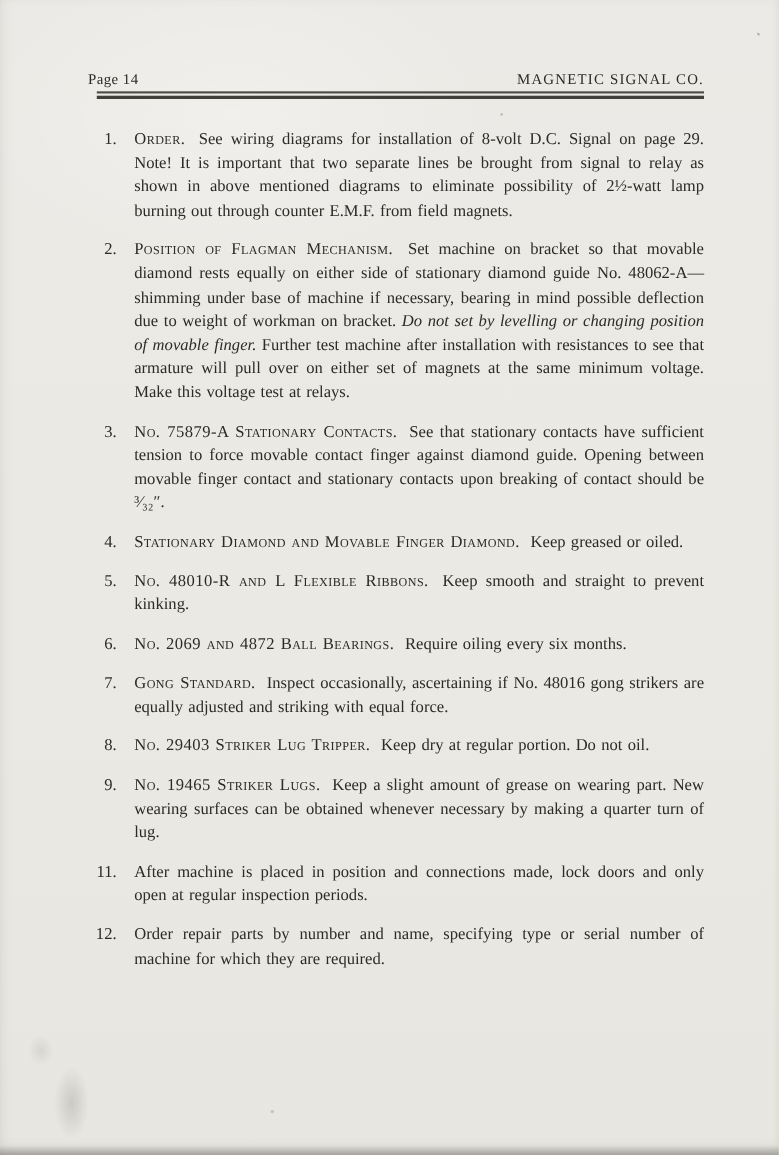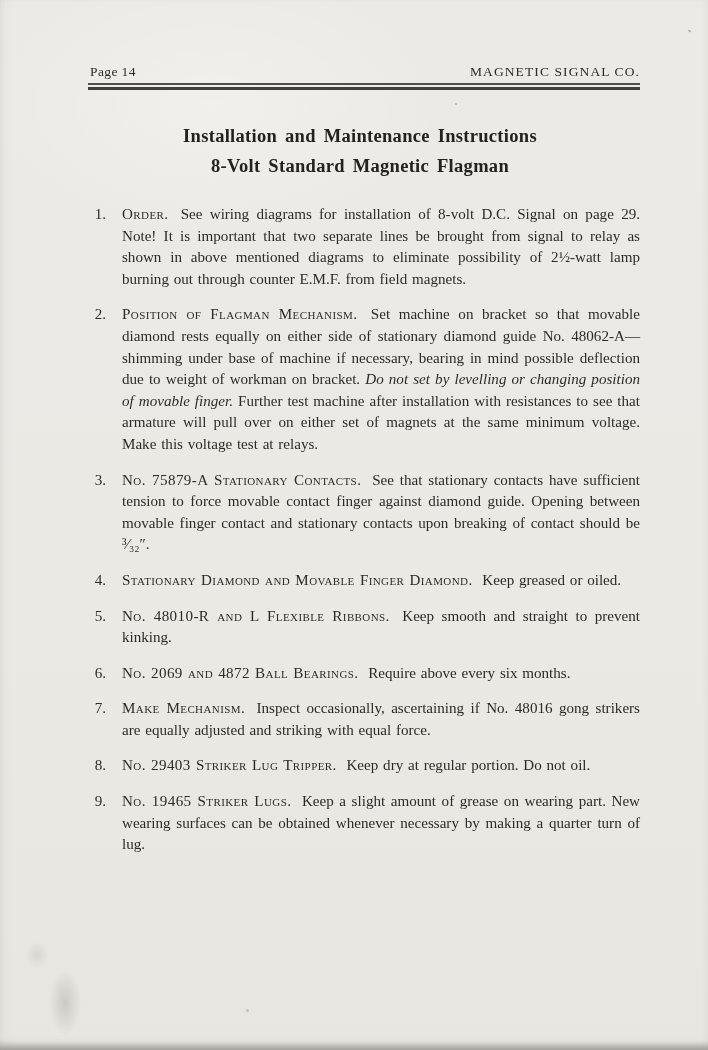--- a/index.html
+++ b/index.html
@@ -45,21 +45,21 @@
   .speck-2 { left: 688px; top: 30px; width: 3px; height: 2px; transform: rotate(40deg); }
   .speck-3 { left: 246px; top: 1009px; width: 3px; height: 3px; background: rgba(90,88,82,.25); }
 
   .running-head {
     display: flex;
     justify-content: space-between;
     align-items: baseline;
     font-size: 13.5px;
     letter-spacing: .4px;
   }
-  .running-head .page-label { margin-left: 10px; }
+  .running-head .page-label { }
   .running-head .company { letter-spacing: 1.1px; }
   .head-rule {
     margin-left: 8px;
     margin-top: 3px;
     height: 2px;
     border-top: 2px solid #504f49;
     border-bottom: 3px solid #413f3a;
     background: transparent;
   }
 
@@ -107,24 +107,20 @@
   <div class="speck speck-1"></div>
   <div class="speck speck-2"></div>
   <div class="speck speck-3"></div>
 
   <div class="running-head">
     <span class="page-label">Page 14</span>
     <span class="company">MAGNETIC SIGNAL CO.</span>
   </div>
   <div class="head-rule"></div>
 
-  <div class="titles">
-    <div class="title-line">Installation and Maintenance Instructions</div>
-    <div class="title-line">8-Volt Standard Magnetic Flagman</div>
-  </div>
 
   <div class="instruction-list">
       <div class="item">
         <div class="num">1.</div>
         <div class="body"><span class="sc">Order.</span><span> See wiring diagrams for installation of 8-volt D.C. Signal on page 29. Note!  It is important that two separate lines be brought from signal to relay as shown in above mentioned diagrams to eliminate possibility of 2½-watt lamp burning out through counter E.M.F. from field magnets.</span></div>
       </div>
       <div class="item">
         <div class="num">2.</div>
         <div class="body"><span class="sc">Position of Flagman Mechanism.</span><span> Set machine on bracket so that movable diamond rests equally on either side of stationary diamond guide No. 48062-A—shimming under base of machine if necessary, bearing in mind possible deflection due to weight of workman on bracket. </span><span class="it">Do not set by levelling or changing position of movable finger.</span><span> Further test machine after installation with resistances to see that armature will pull over on either set of magnets at the same minimum voltage.  Make this voltage test at relays.</span></div>
       </div>
@@ -135,28 +131,36 @@
       <div class="item">
         <div class="num">4.</div>
         <div class="body"><span class="sc">Stationary Diamond and Movable Finger Diamond.</span><span> Keep greased or oiled.</span></div>
       </div>
       <div class="item">
         <div class="num">5.</div>
         <div class="body"><span class="sc">No. 48010-R and L Flexible Ribbons.</span><span> Keep smooth and straight to prevent kinking.</span></div>
       </div>
       <div class="item">
         <div class="num">6.</div>
-        <div class="body"><span class="sc">No. 2069 and 4872 Ball Bearings.</span><span> Require above every six months.</span></div>
+        <div class="body"><span class="sc">No. 2069 and 4872 Ball Bearings.</span><span> Require oiling every six months.</span></div>
       </div>
       <div class="item">
         <div class="num">7.</div>
-        <div class="body"><span class="sc">Make Mechanism.</span><span> Inspect occasionally, ascertaining if No. 48016 gong strikers are equally adjusted and striking with equal force.</span></div>
+        <div class="body"><span class="sc">Gong Standard.</span><span> Inspect occasionally, ascertaining if No. 48016 gong strikers are equally adjusted and striking with equal force.</span></div>
       </div>
       <div class="item">
         <div class="num">8.</div>
         <div class="body"><span class="sc">No. 29403 Striker Lug Tripper.</span><span> Keep dry at regular portion.  Do not oil.</span></div>
       </div>
       <div class="item">
         <div class="num">9.</div>
         <div class="body"><span class="sc">No. 19465 Striker Lugs.</span><span> Keep a slight amount of grease on wearing part. New wearing surfaces can be obtained whenever necessary by making a quarter turn of lug.</span></div>
       </div>
+      <div class="item">
+        <div class="num">11.</div>
+        <div class="body"><span>After machine is placed in position and connections made, lock doors and only open at regular inspection periods.</span></div>
+      </div>
+      <div class="item">
+        <div class="num">12.</div>
+        <div class="body"><span>Order repair parts by number and name, specifying type or serial number of machine for which they are required.</span></div>
+      </div>
     </div>
 </div>
 
 </body></html>

